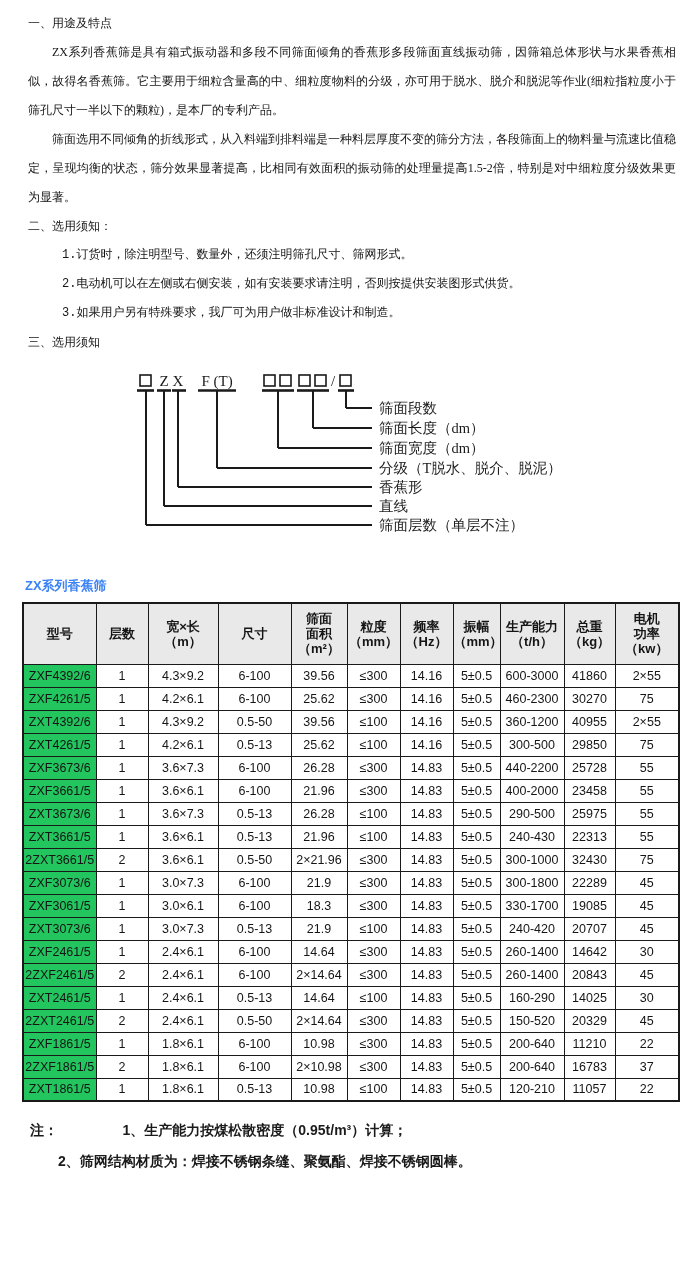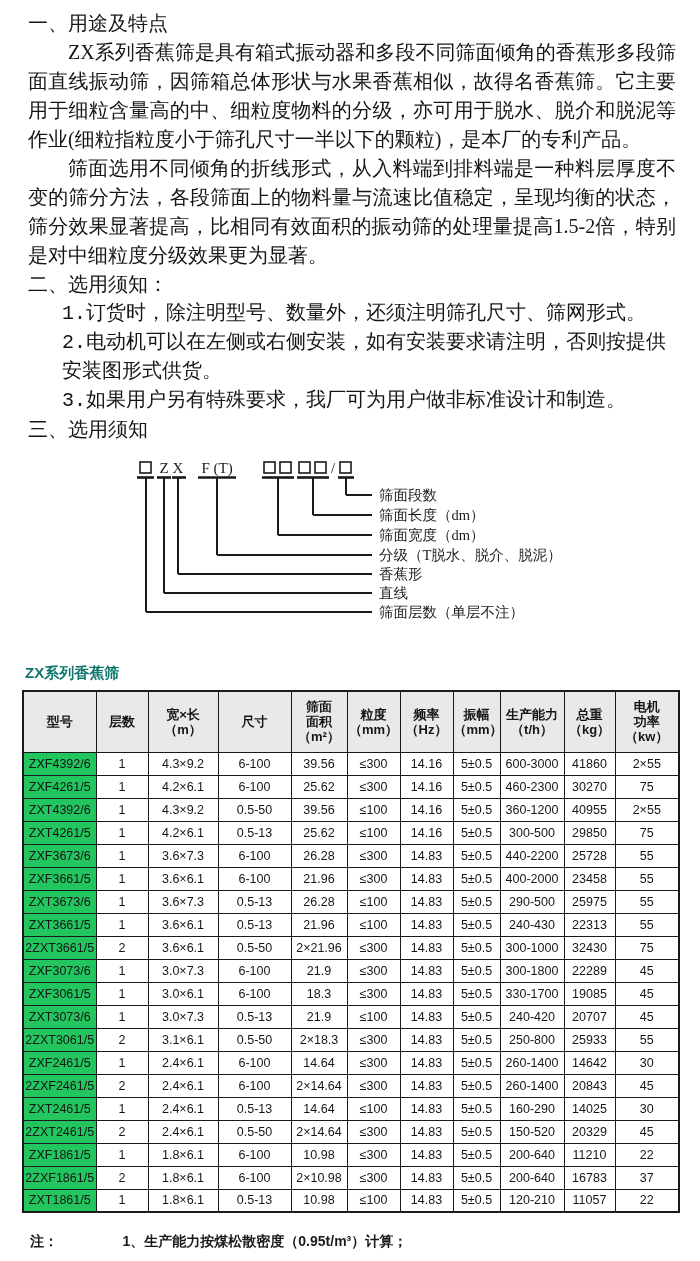--- a/index.html
+++ b/index.html
@@ -7,39 +7,39 @@
   .page {
     position:relative;
     width:700px; height:1261px;
     background:#ffffff;
     color:#151515;
     overflow:hidden;
   }
   .text-area {
     padding:9px 24px 0 28px;
     font-family:"Liberation Serif", serif;
-    font-size:20px;
+    font-size:12px;
     line-height:29px;
     text-align:justify;
   }
   .sec-title { text-align:left; }
   .para { text-indent:2em; }
   .list-item { padding-left:34px; text-align:left;font-family:Liberation Mono, monospace; }
   
   .diagram { position:relative; height:196px; }
   .diagram svg { position:absolute; left:120px; top:2px; }
   .dg-line { stroke:#1a1a1a; }
   .dg-text { font-family:"Liberation Serif", serif; fill:#1a1a1a; }
   
   .table-title {
     margin:24px 0 7px 25px;
     font-family:"Liberation Sans", sans-serif;
     font-weight:bold;
-    font-size:15px;
-    color:#0f766e;
+    font-size:13px;
+    color:#3b82f6;
   }
   table.spec {
     table-layout:fixed;
     border-collapse:collapse;
     margin-left:22px;
     width:657px;
     font-family:"Liberation Sans", sans-serif;
   }
   table.spec { border:2px solid #1a1a1a; }
   table.spec th, table.spec td {
@@ -333,33 +333,20 @@
           <td>0.5-13</td>
           <td>21.9</td>
           <td>≤100</td>
           <td>14.83</td>
           <td>5±0.5</td>
           <td>240-420</td>
           <td>20707</td>
           <td>45</td>
         </tr>
         <tr>
-          <td>2ZXT3061/5</td>
-          <td>2</td>
-          <td>3.1×6.1</td>
-          <td>0.5-50</td>
-          <td>2×18.3</td>
-          <td>≤300</td>
-          <td>14.83</td>
-          <td>5±0.5</td>
-          <td>250-800</td>
-          <td>25933</td>
-          <td>55</td>
-        </tr>
-        <tr>
           <td>ZXF2461/5</td>
           <td>1</td>
           <td>2.4×6.1</td>
           <td>6-100</td>
           <td>14.64</td>
           <td>≤300</td>
           <td>14.83</td>
           <td>5±0.5</td>
           <td>260-1400</td>
           <td>14642</td>

